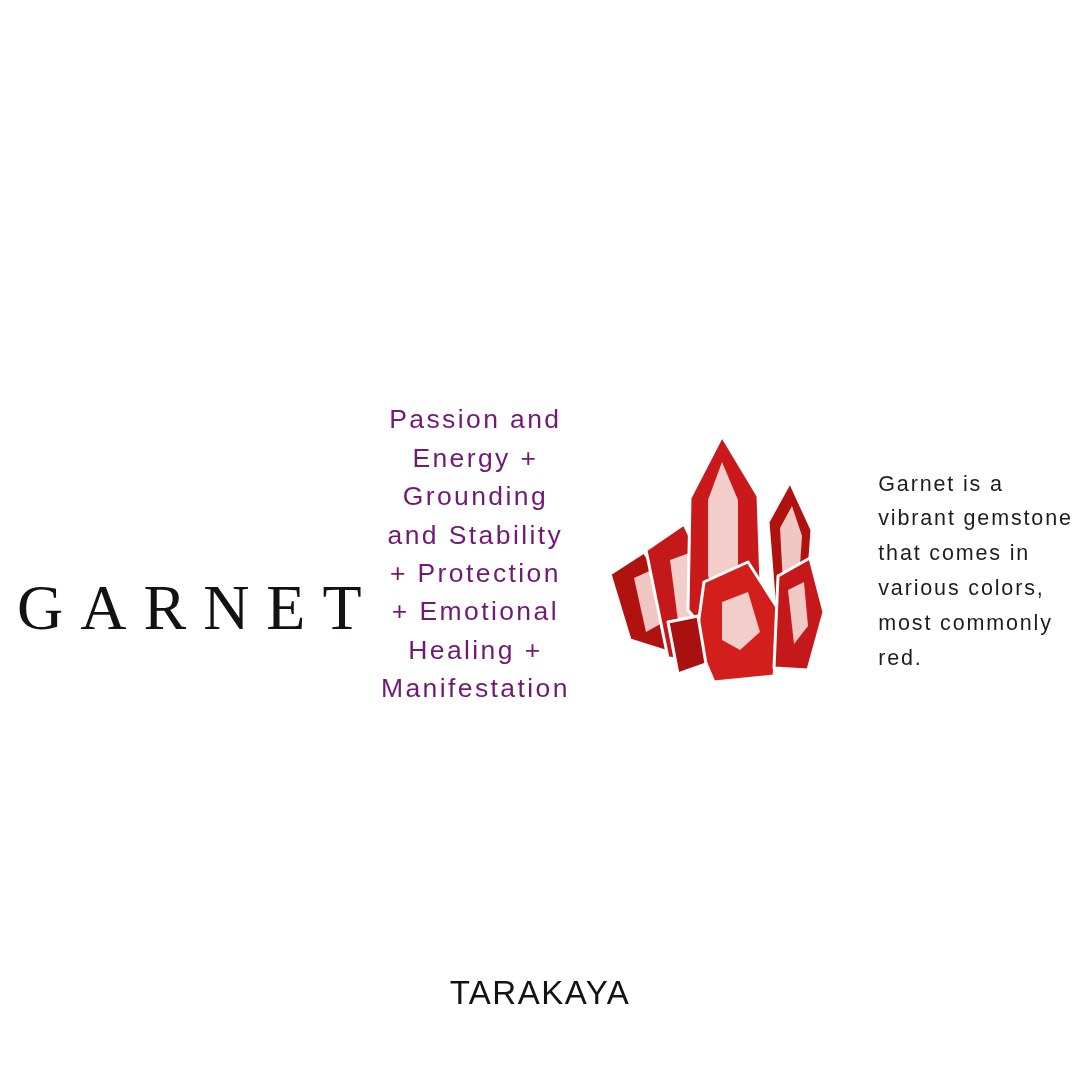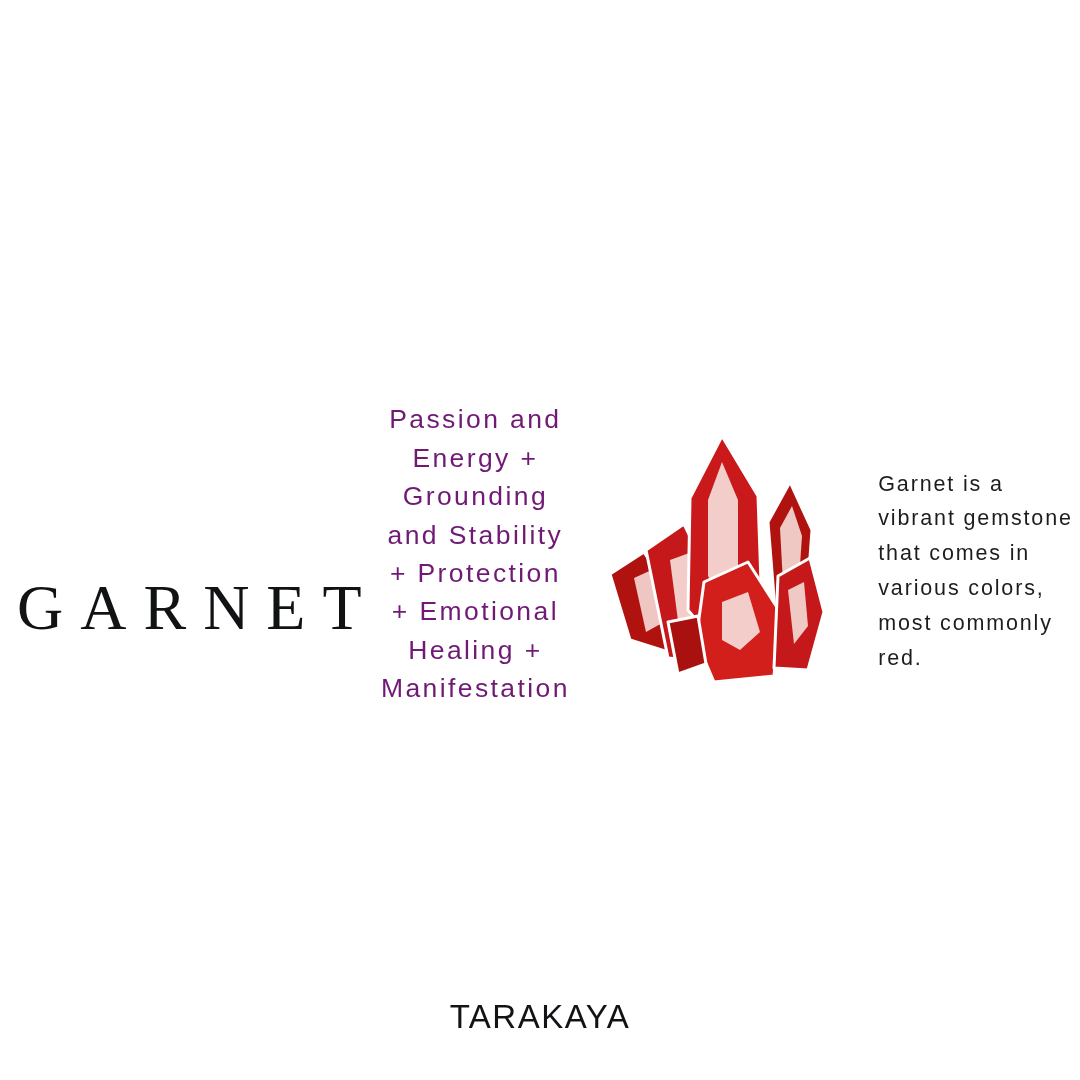--- a/index.html
+++ b/index.html
@@ -81,21 +81,21 @@
   }
   .body-copy p.para-gap {
     margin-top: 36px;
   }
 
   
   .brand {
     position: absolute;
     left: 0;
     right: 0;
-    bottom: 44px;
+    bottom: 68px;
     text-align: center;
     font-size: 33px;
     letter-spacing: 1.5px;
     color: #111315;
     font-weight: 400;
   }
 </style>
 </head>
 <body>
 

